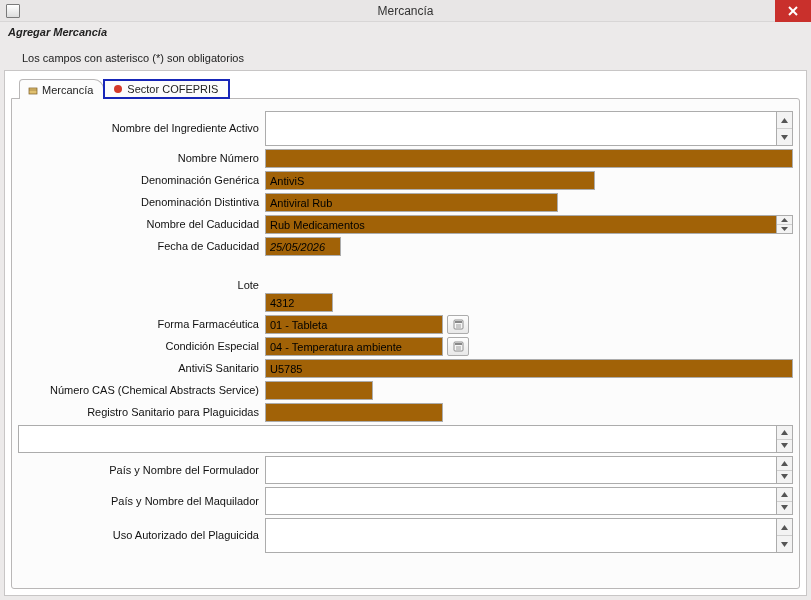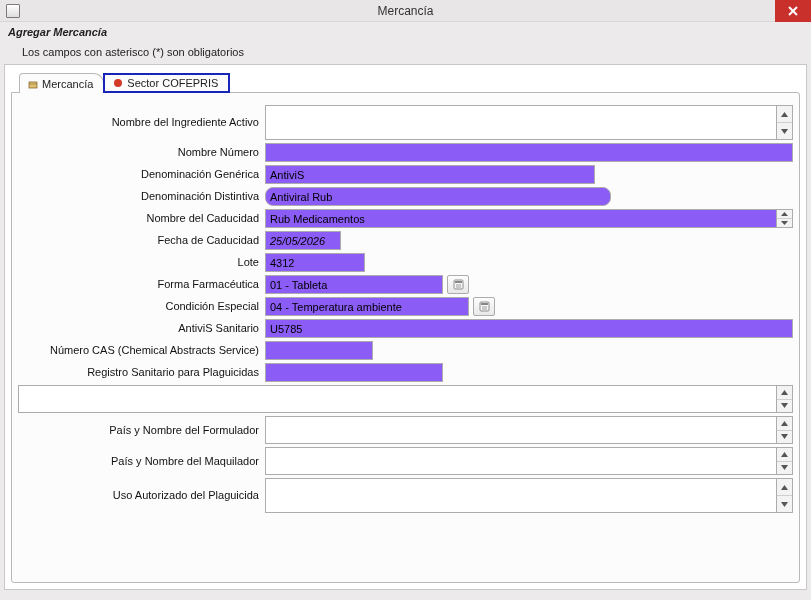--- a/index.html
+++ b/index.html
@@ -8,40 +8,40 @@
 
   
   .titlebar { height:22px; background:#e8e6e6; display:flex; align-items:center; position:relative; border-bottom:1px solid #d8d6d6; }
   .app-icon { width:14px; height:14px; margin-left:6px; border:1px solid #7a7a7a; border-radius:1px; background:linear-gradient(#fff,#ddd); }
   .title-text { position:absolute; left:0; right:0; text-align:center; font-size:12px; color:#333; }
   .close-btn { position:absolute; right:0; top:0; width:36px; height:22px; background:#c9302c; display:flex; align-items:center; justify-content:center; cursor:pointer; }
   .close-btn svg { width:10px; height:10px; stroke:#fff; stroke-width:2; }
 
   
   .header-panel { padding:4px 8px 6px 8px; }
-  .header-title { font-weight:bold; font-style:italic; color:#222; margin-bottom:8px; }
+  .header-title { font-weight:bold; font-style:italic; color:#222; margin-bottom:14px; }
   .header-sub { margin-left:14px; color:#222; }
 
   
   .outer { margin:0 4px 4px 4px; border:1px solid #c8c6c6; background:#fff; height:526px; padding:6px 6px; display:flex; flex-direction:column; }
 
   
   .tabs-row { display:flex; align-items:flex-end; height:22px; padding-left:8px; }
   .tab { display:flex; align-items:center; gap:4px; height:20px; padding:0 10px 0 8px; background:#fcfcfc; border:1px solid #b9b7b7; border-bottom:none; border-top-left-radius:4px; border-top-right-radius:10px; font-size:11px; color:#222; cursor:pointer; margin-right:-1px; position:relative; }
   .tab .tab-icon { width:10px; height:10px; }
   .tab-highlight { border:2px solid #1726b8; border-radius:0; height:20px; }
   .tab-body { flex:1; border:1px solid #b9b7b7; background:#fcfcfc; border-radius:0 3px 3px 3px; margin-top:-1px; padding:12px 6px 8px 6px; overflow:hidden; }
 
   
   .form { display:flex; flex-direction:column; }
   .row { display:flex; align-items:stretch; margin-bottom:3px; }
   .lbl { width:222px; min-width:222px; text-align:right; padding-right:6px; font-size:11px; color:#111; display:flex; align-items:center; justify-content:flex-end; line-height:1.1;margin-left:25px; }
   .fld { flex:1; display:flex; align-items:stretch; }
 
-  input.txt, .txtbox { height:19px; border:1px solid #acacac; background:#8b5cf6; font-family:inherit; font-size:11px; padding:1px 4px; }
+  input.txt, .txtbox { height:19px; border:1px solid #acacac; background:#a16207; font-family:inherit; font-size:11px; padding:1px 4px; }
   .ml-box { border:1px solid #acacac; background:#fff; position:relative; flex:1; height:34px; }
   .ml-box.short { height:28px; }
   .ml-box.tall { height:35px; }
   .spinner { position:absolute; right:0; top:0; bottom:0; width:16px; display:flex; flex-direction:column; border-left:1px solid #acacac; }
   .spinner .sp { flex:1; background:#f3f3f3; display:flex; align-items:center; justify-content:center; cursor:pointer; }
   .spinner .sp:first-child { border-bottom:1px solid #cfcfcf; }
   .spinner .sp svg { width:7px; height:5px; display:block; }
   .stepper { height:19px; width:16px; display:flex; flex-direction:column; border:1px solid #acacac; border-left:none; }
   .stepper .sp { flex:1; background:#f3f3f3; display:flex; align-items:center; justify-content:center; cursor:pointer; }
   .stepper .sp:first-child { border-bottom:1px solid #cfcfcf; }
@@ -129,21 +129,21 @@
       <div class="row">
         <div class="lbl">Denominación Genérica</div>
         <div class="fld">
             <input class="txt" style="width: 330px;" value="AntiviS">
           </div>
       </div>
 
       <div class="row">
         <div class="lbl">Denominación Distintiva</div>
         <div class="fld">
-            <input class="txt" style="width: 346px; border-radius: 8px;" value="Antiviral Rub">
+            <input class="txt" style="width: 293px;" value="Antiviral Rub">
           </div>
       </div>
 
       <div class="row">
         <div class="lbl">Nombre del Caducidad</div>
         <div class="fld">
           <input class="txt" style="flex: 1 1 0%;" value="Rub Medicamentos">
           <div class="stepper">
             <div class="sp">
                 <svg viewBox="0 0 7 4">
@@ -162,21 +162,21 @@
       <div class="row">
         <div class="lbl">Fecha de Caducidad</div>
         <div class="fld">
             <input class="txt" style="width: 76px; font-style: italic;" value="25/05/2026">
           </div>
       </div>
 
       <div class="row">
         <div class="lbl">Lote</div>
         <div class="fld">
-            <input class="txt" style="width: 100px;" value="4312">
+            <input class="txt" style="width: 68px; margin-top: 34px;" value="4312">
           </div>
       </div>
 
       <div class="row">
         <div class="lbl">Forma Farmacéutica</div>
         <div class="fld">
           <input class="txt" style="width: 178px;" value="01 - Tableta">
           <div class="picker-btn">
             <svg width="11" height="11" viewBox="0 0 11 11">
                 <rect x="1" y="1" width="9" height="9" rx="1" fill="#f6f6f6" stroke="#777" stroke-width="0.8"></rect>
@@ -184,21 +184,21 @@
                 <line x1="3" y1="6" x2="8" y2="6" stroke="#888" stroke-width="0.8"></line>
                 <line x1="3" y1="8" x2="8" y2="8" stroke="#888" stroke-width="0.8"></line>
               </svg>
           </div>
         </div>
       </div>
 
       <div class="row">
         <div class="lbl">Condición Especial</div>
         <div class="fld">
-          <input class="txt" style="width: 204px;" value="04 - Temperatura ambiente">
+          <input class="txt" style="width: 178px;" value="04 - Temperatura ambiente">
           <div class="picker-btn">
             <svg width="11" height="11" viewBox="0 0 11 11">
                 <rect x="1" y="1" width="9" height="9" rx="1" fill="#f6f6f6" stroke="#777" stroke-width="0.8"></rect>
                 <rect x="2" y="2" width="7" height="2" fill="#888"></rect>
                 <line x1="3" y1="6" x2="8" y2="6" stroke="#888" stroke-width="0.8"></line>
                 <line x1="3" y1="8" x2="8" y2="8" stroke="#888" stroke-width="0.8"></line>
               </svg>
           </div>
         </div>
       </div>

